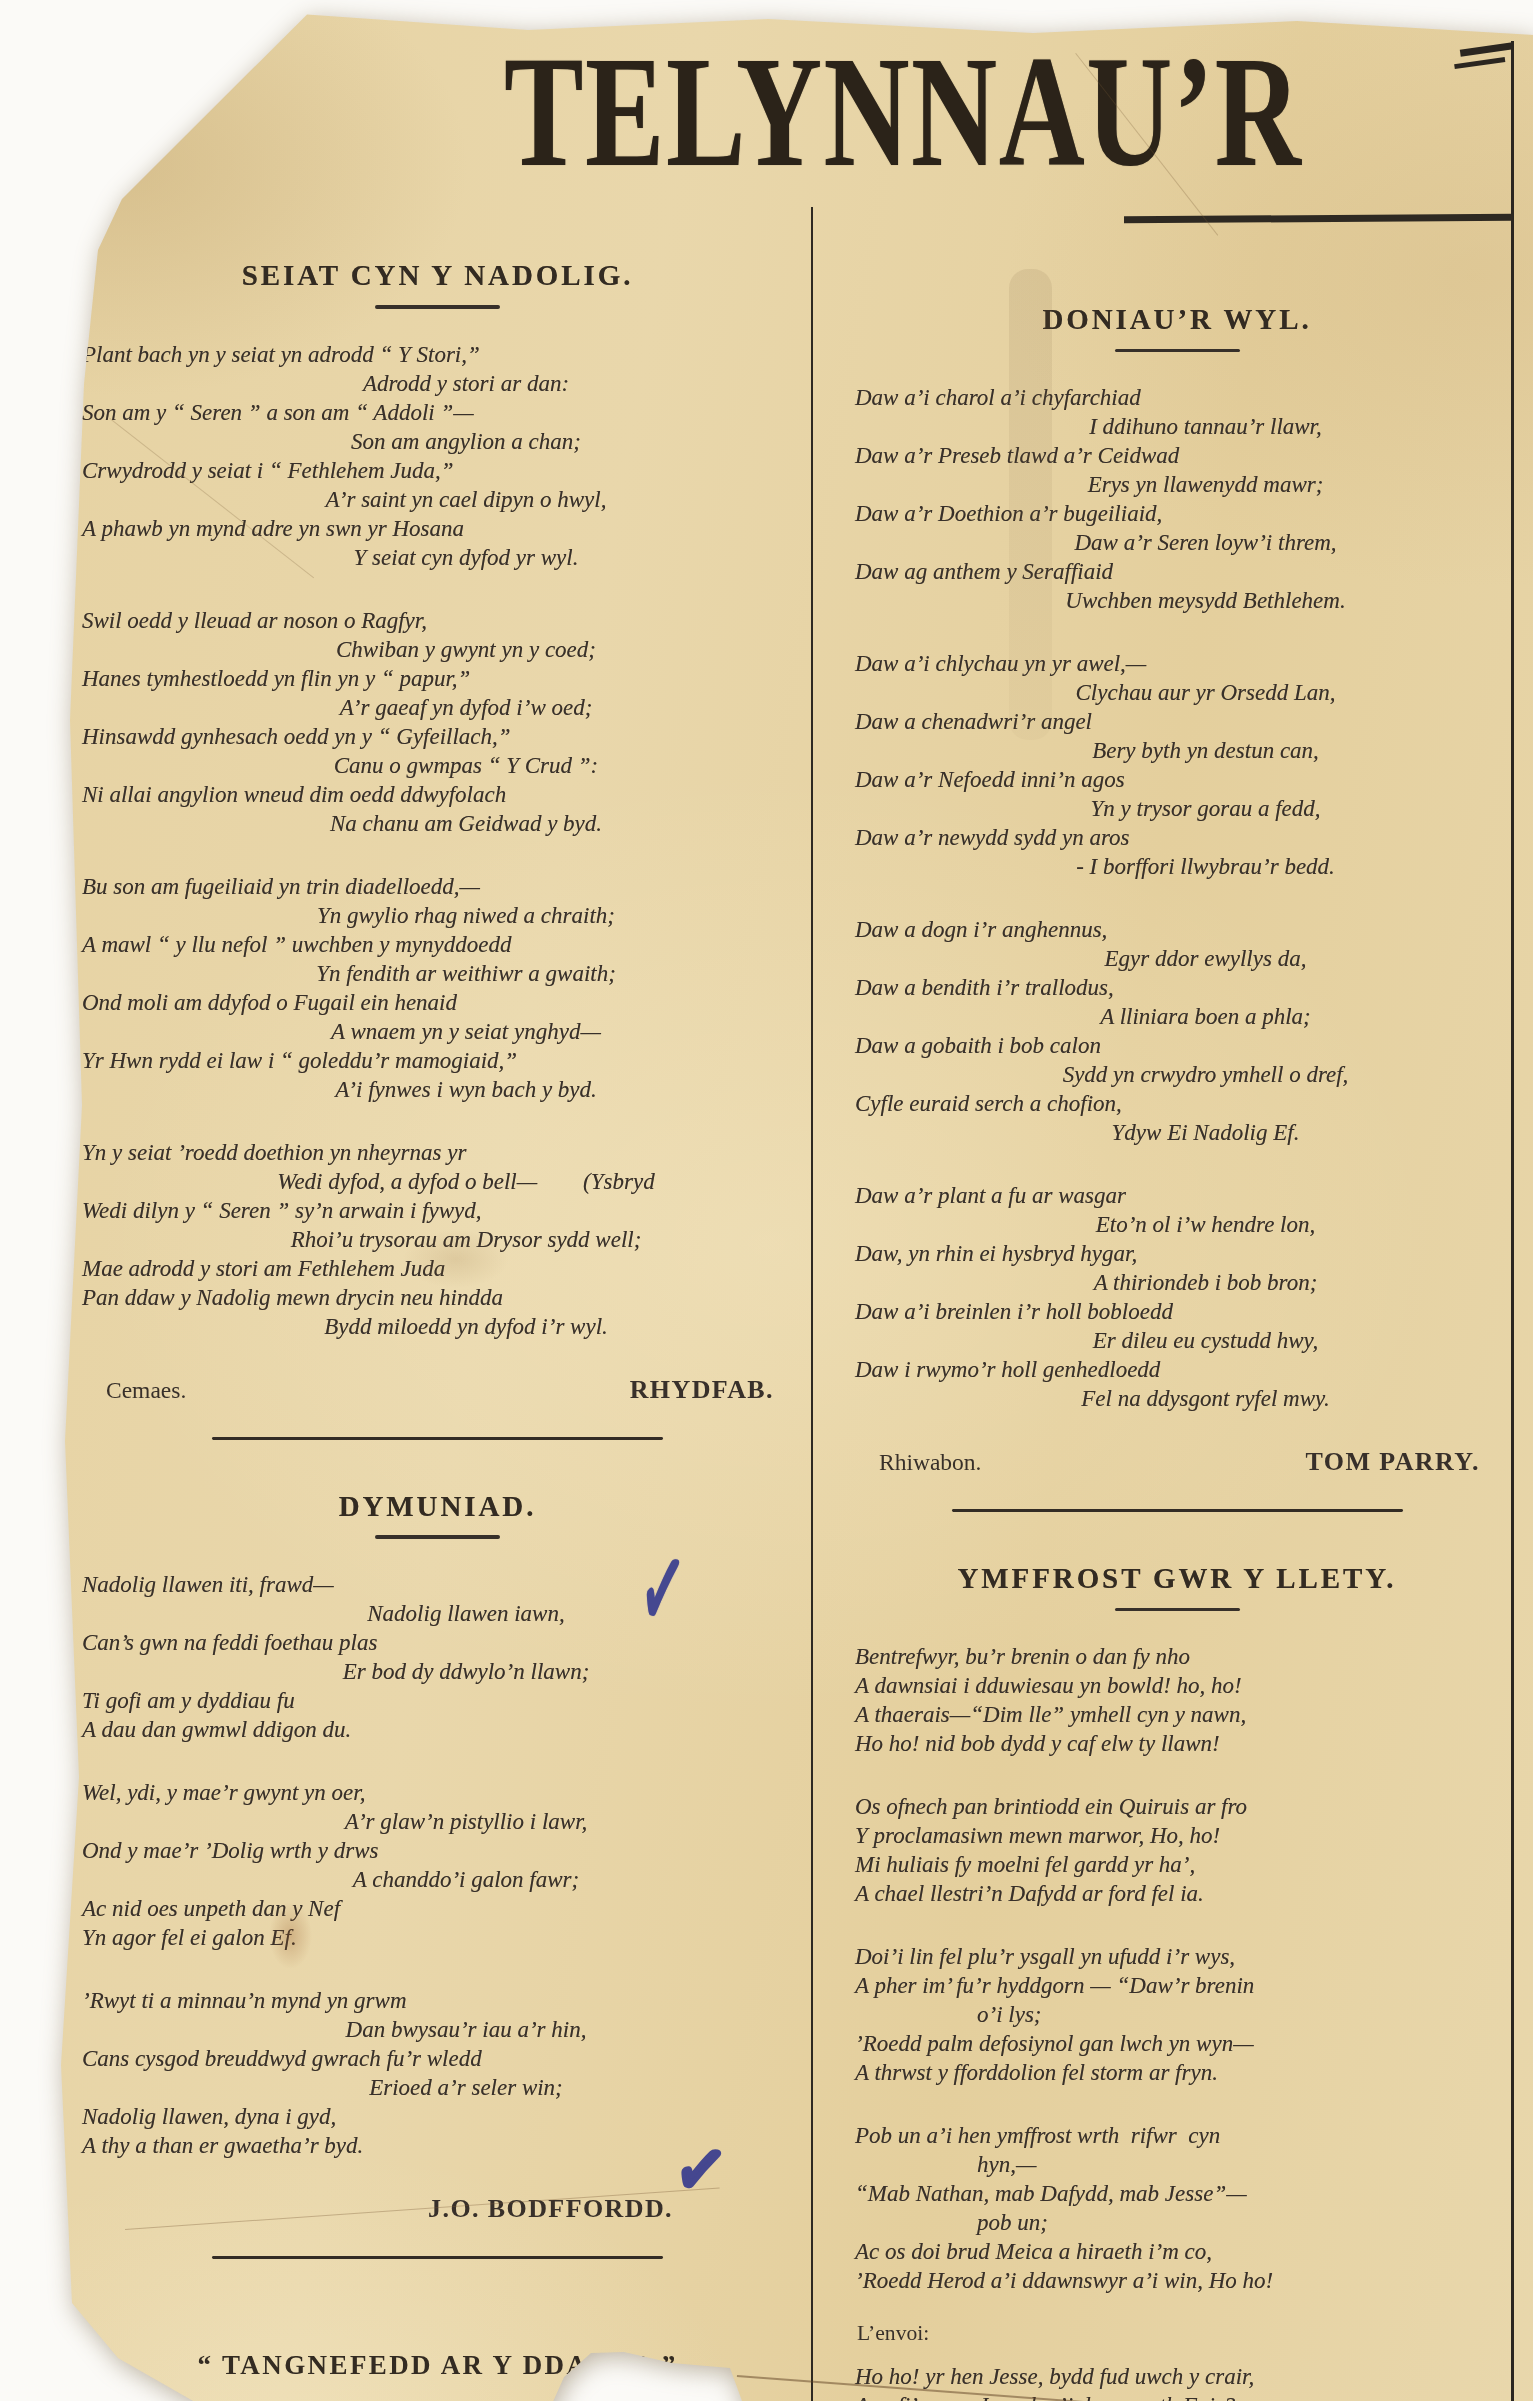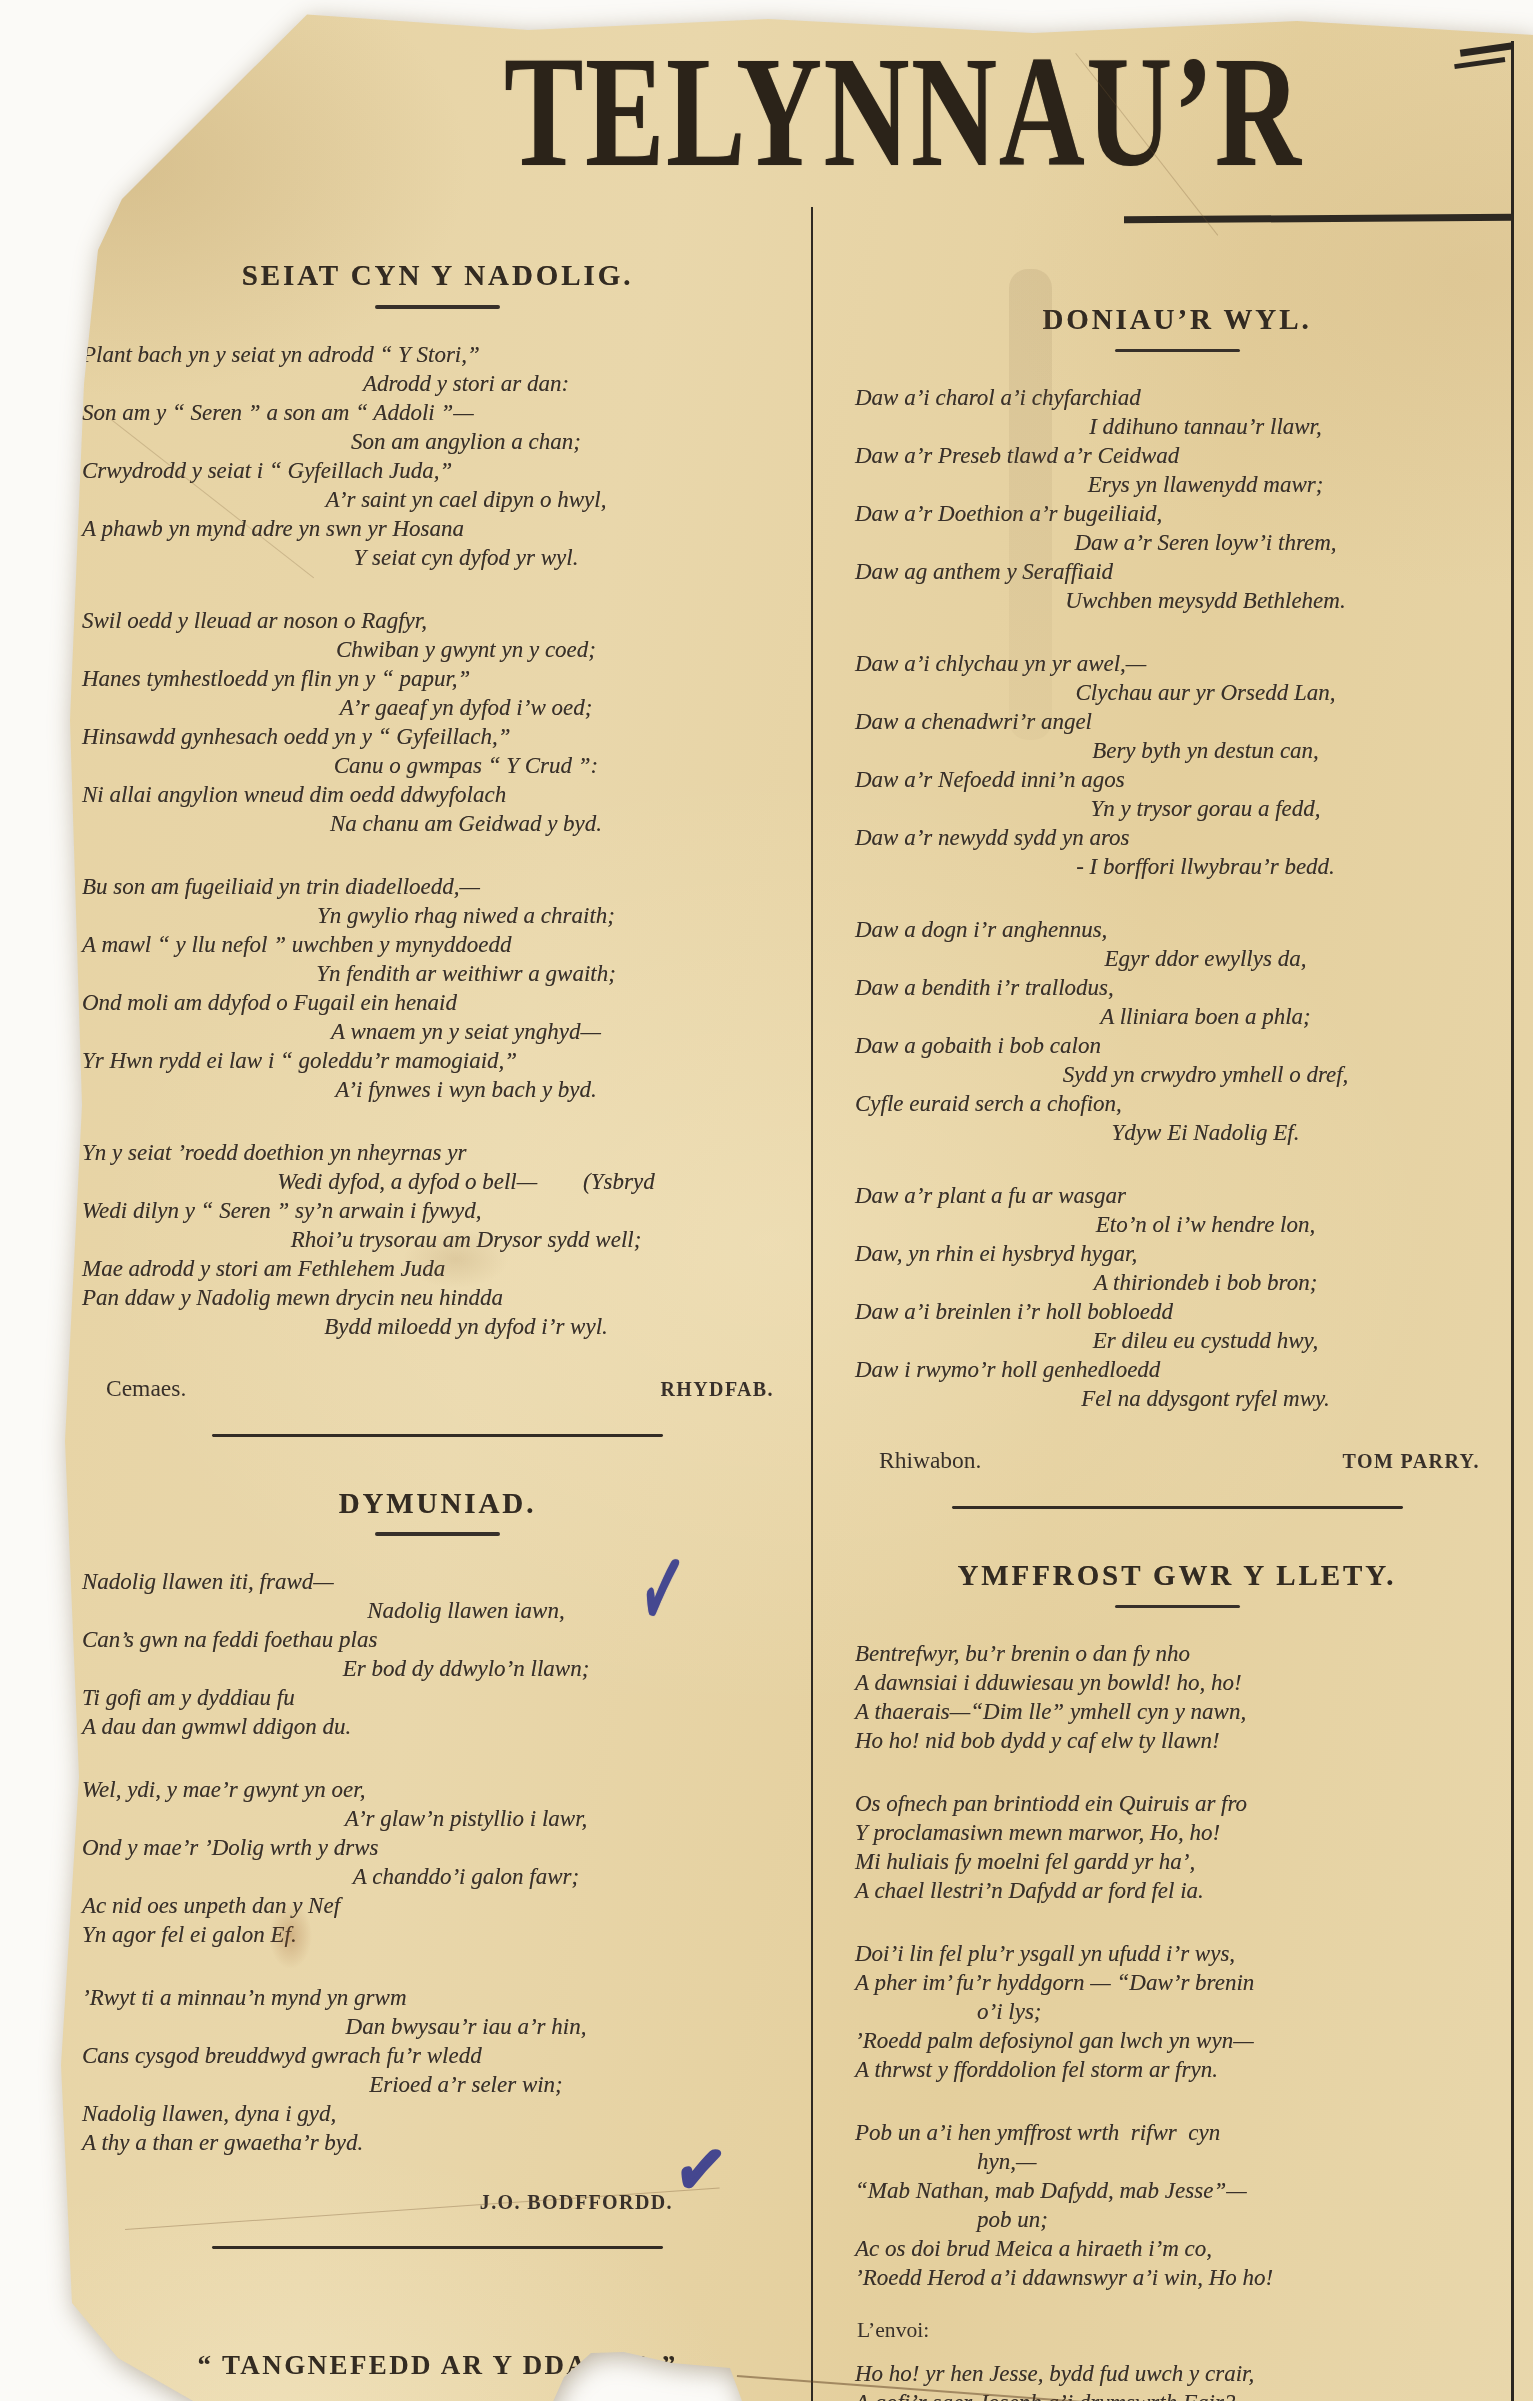--- a/index.html
+++ b/index.html
@@ -48,21 +48,21 @@
   .line{
     font-size:23px;line-height:29px;white-space:pre-wrap;
     text-shadow:0 0 0.5px rgba(55,45,30,.4);
   }
   .ind0{padding-left:0;}
   .ind1{padding-left:57px;text-align:center;}
   .ind2{padding-left:122px;}
   .envoi-label{font-size:21.6px;margin:-8.6px 0 12.5px 1.9px;}
   .signoff{display:flex;justify-content:space-between;align-items:baseline;margin:1px 19px 32px 24px;font-size:23.5px;}
   .signoff.right-only{justify-content:flex-end;padding-right:101px;}
-  .signoff .author{font-weight:700;letter-spacing:1.4px;font-size:20px;}
+  .signoff .author{font-weight:700;letter-spacing:1.4px;font-size:26px;}
   .rule-mid{width:451px;height:2.9px;background:#332c25;margin:0 auto 50px;border-radius:1.4px;}
   .torn-head{
     position:absolute;left:82px;top:2350px;width:711px;margin:0;text-align:center;
     font-size:27px;font-weight:700;letter-spacing:2.4px;color:#332b22;
   }
   .vrule{position:absolute;left:811px;top:207px;width:2.4px;height:2411px;background:#2e2922;}
   .edge-rule{position:absolute;left:1511px;top:41px;width:2.9px;height:2608px;background:#2b2620;}
   .top-remnant-rule{position:absolute;left:1124px;top:215px;width:389px;height:7.2px;background:#2e2922;transform:rotate(-.4deg);}
   .ink-smudge{position:absolute;left:1460px;top:46px;width:53px;height:6.7px;background:#2b2620;transform:rotate(-8deg);box-shadow:-8.6px 12.5px 0 -1px #2b2620;}
   .check{
@@ -97,21 +97,21 @@
     <div class="ink-smudge"></div>
 
     <div class="col col-left" id="col-left">
         <h2 class="poem-title">SEIAT CYN Y NADOLIG.</h2>
         <div class="title-rule"></div>
         <div class="stanza">
           <div class="line ind0">Plant bach yn y seiat yn adrodd “ Y Stori,”</div>
           <div class="line ind1">Adrodd y stori ar dan:</div>
           <div class="line ind0">Son am y “ Seren ” a son am “ Addoli ”—</div>
           <div class="line ind1">Son am angylion a chan;</div>
-          <div class="line ind0">Crwydrodd y seiat i “ Gyfeillach Juda,”</div>
+          <div class="line ind0">Crwydrodd y seiat i “ Fethlehem Juda,”</div>
           <div class="line ind1">A’r saint yn cael dipyn o hwyl,</div>
           <div class="line ind0">A phawb yn mynd adre yn swn yr Hosana</div>
           <div class="line ind1">Y seiat cyn dyfod yr wyl.</div>
         </div>
         <div class="stanza">
           <div class="line ind0">Swil oedd y lleuad ar noson o Ragfyr,</div>
           <div class="line ind1">Chwiban y gwynt yn y coed;</div>
           <div class="line ind0">Hanes tymhestloedd yn flin yn y “ papur,”</div>
           <div class="line ind1">A’r gaeaf yn dyfod i’w oed;</div>
           <div class="line ind0">Hinsawdd gynhesach oedd yn y “ Gyfeillach,”</div>

